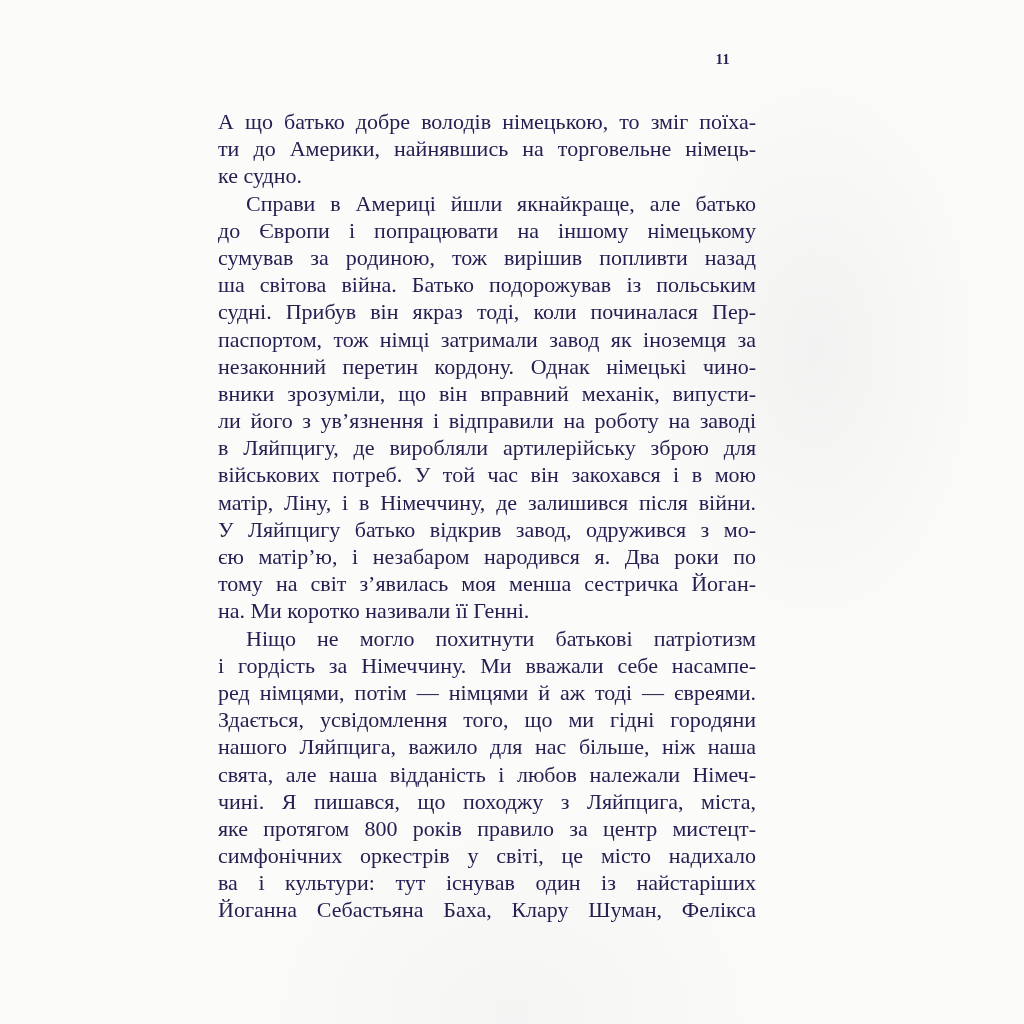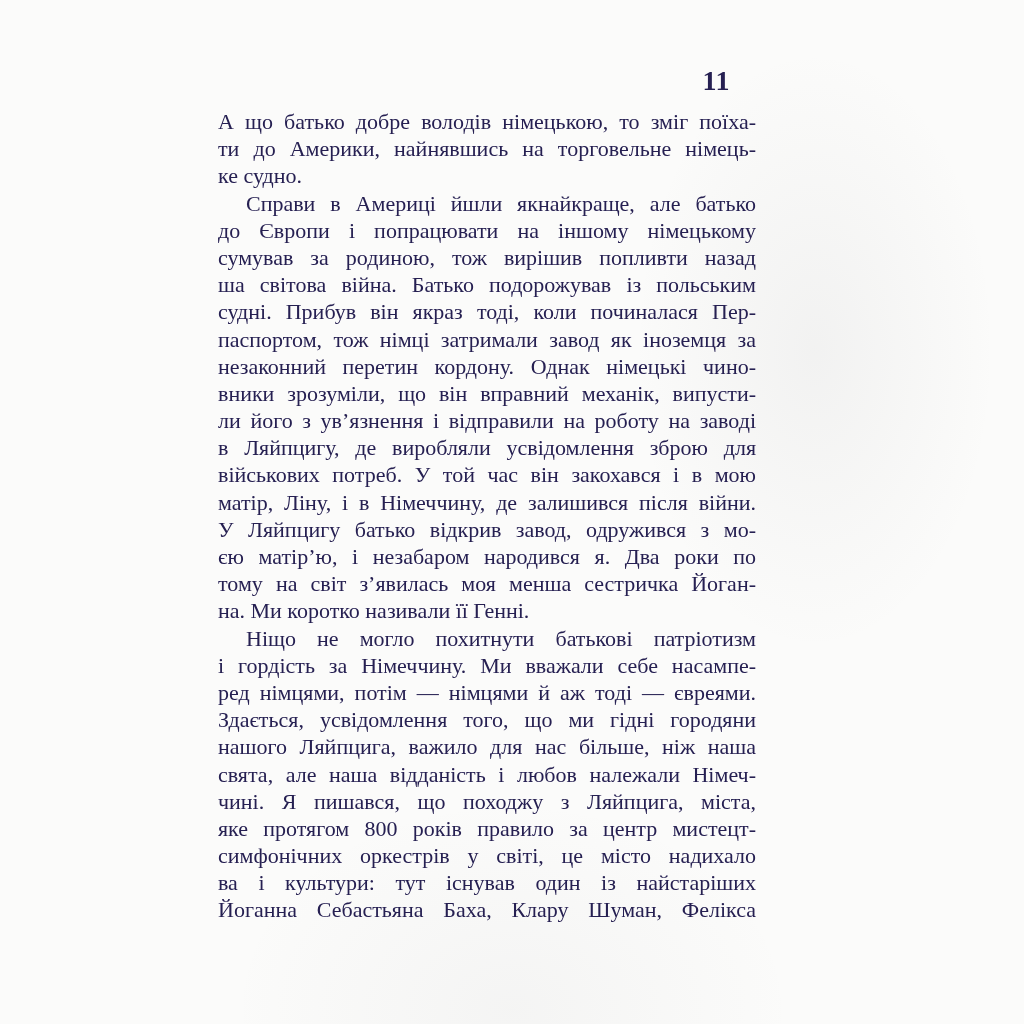--- a/index.html
+++ b/index.html
@@ -18,26 +18,26 @@
   .scan-shade {
     position: absolute;
     top: 0; left: 0; right: 0; bottom: 0;
     background:
       radial-gradient(ellipse 300px 500px at 815px 350px, rgba(120,120,125,0.07), rgba(0,0,0,0) 60%),
       radial-gradient(ellipse 400px 300px at 512px 1010px, rgba(120,120,125,0.05), rgba(0,0,0,0) 70%);
     pointer-events: none;
   }
   .page-number {
     position: absolute;
-    top: 65px;
+    top: 52px;
     left: 210px;
     width: 520px;
     text-align: right;
     font-weight: bold;
-    font-size: 28px;
+    font-size: 14px;
     letter-spacing: 0.5px;
   }
   .text-block {
     position: absolute;
     top: 108px;
     left: 218px;
     width: 538px;
     font-size: 22px;
     line-height: 27.2px;
   }
@@ -76,21 +76,21 @@
   <div class="para">
     <div class="line indent">Справи в Америці йшли якнайкраще, але батько</div>
     <div class="line">до Європи і попрацювати на іншому німецькому</div>
     <div class="line">сумував за родиною, тож вирішив попливти назад</div>
     <div class="line">ша світова війна. Батько подорожував із польським</div>
     <div class="line">судні. Прибув він якраз тоді, коли починалася Пер-</div>
     <div class="line">паспортом, тож німці затримали завод як іноземця за</div>
     <div class="line">незаконний перетин кордону. Однак німецькі чино-</div>
     <div class="line">вники зрозуміли, що він вправний механік, випусти-</div>
     <div class="line">ли його з ув’язнення і відправили на роботу на заводі</div>
-    <div class="line">в Ляйпцигу, де виробляли усвідомлення зброю для</div>
+    <div class="line">в Ляйпцигу, де виробляли артилерійську зброю для</div>
     <div class="line">військових потреб. У той час він закохався і в мою</div>
     <div class="line">матір, Ліну, і в Німеччину, де залишився після війни.</div>
     <div class="line">У Ляйпцигу батько відкрив завод, одружився з мо-</div>
     <div class="line">єю матір’ю, і незабаром народився я. Два роки по</div>
     <div class="line">тому на світ з’явилась моя менша сестричка Йоган-</div>
     <div class="line last">на. Ми коротко називали її Генні.</div>
   </div>
 
   <div class="para">
     <div class="line indent">Ніщо не могло похитнути батькові патріотизм</div>

